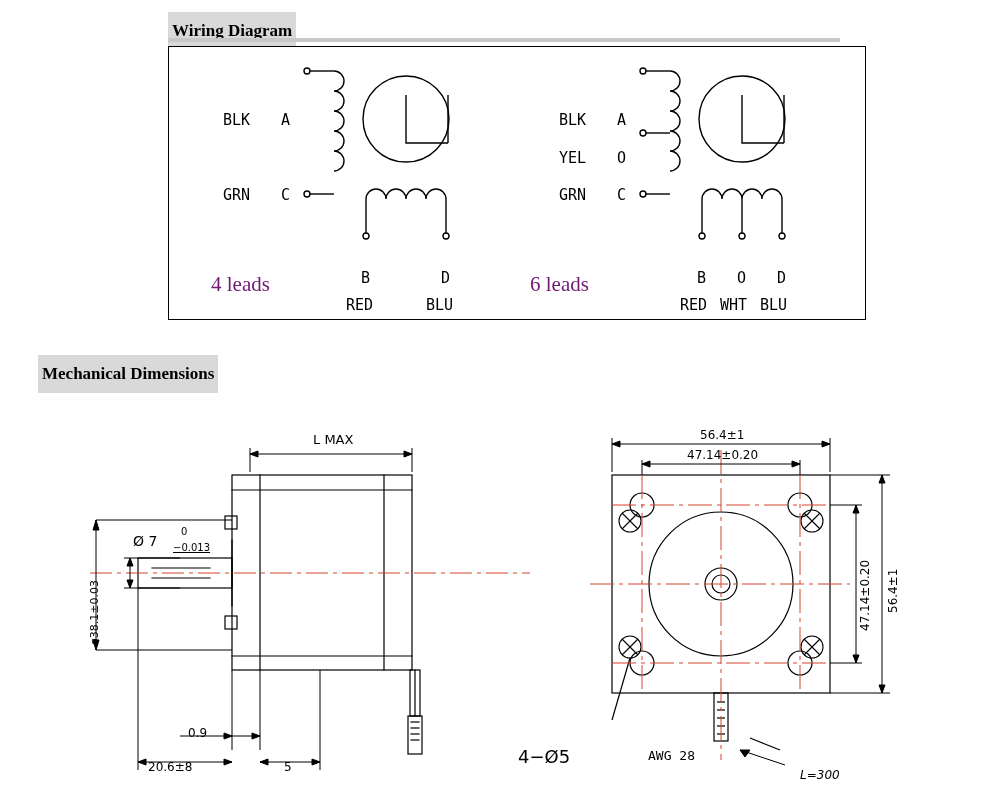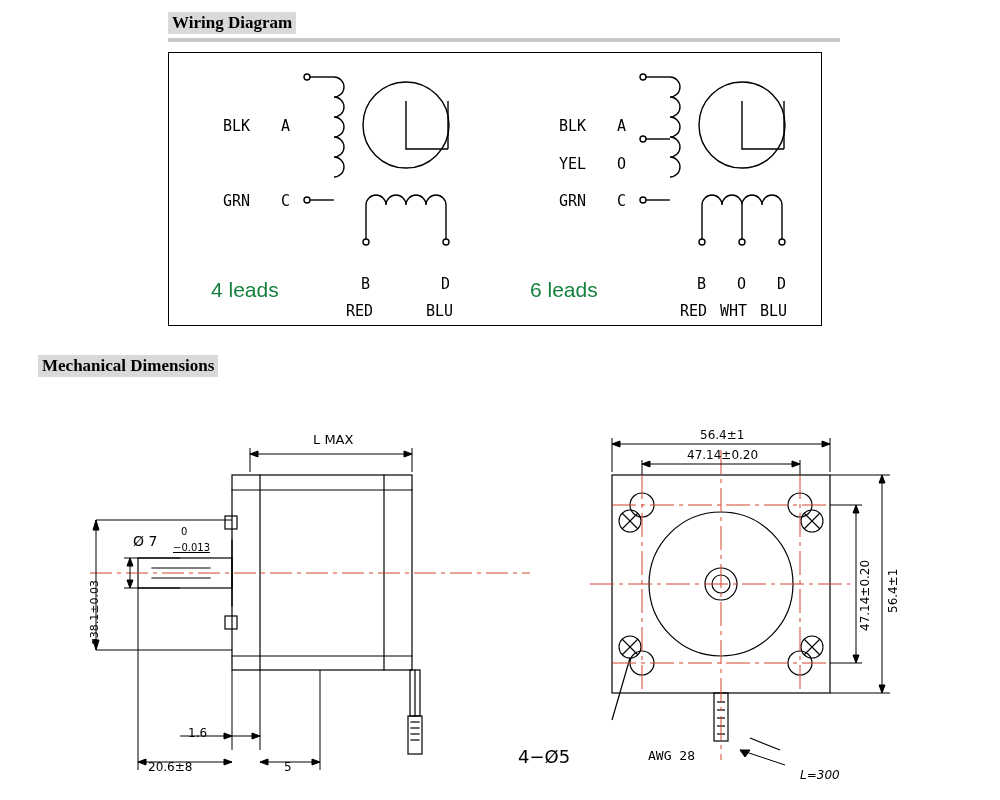--- a/index.html
+++ b/index.html
@@ -6,44 +6,44 @@
   body{
     width:1000px;height:800px;position:relative;background:#ffffff;
     font-family:"Liberation Sans", sans-serif;overflow:hidden;
   }
   .abs{position:absolute;}
 
   
   .sec-title{
     font-family:"Liberation Serif", serif;
     font-weight:bold;font-size:17px;color:#000;
-    background:#d9d9d9;padding:1px 4px;display:inline-block;
+    background:#d9d9d9;padding:9px 4px;display:inline-block;
     white-space:nowrap;
   }
   .rule{background:#c8c8c8;height:4px;}
 
   
   .wire-box{
     border:1.5px solid #000;background:#fff;
   }
   .lbl{font-family:"DejaVu Sans Mono", monospace;font-size:15px;color:#000;white-space:nowrap;}
-  .lead-title{font-family:Liberation Sans, sans-serif;font-size:21px;color:#15803d;}
+  .lead-title{font-family:Liberation Serif, serif;font-size:21px;color:#701a75;}
   .dim{font-family:"DejaVu Sans", sans-serif;font-size:11px;color:#000;white-space:nowrap;}
   .dim-sm{font-family:"DejaVu Sans", sans-serif;font-size:10px;color:#000;white-space:nowrap;}
   svg{display:block;overflow:visible;}
 </style>
 </head>
 <body>
 
 <div class="abs" style="left:168px;top:12px;">
   <span class="sec-title">Wiring Diagram</span>
 </div>
 <div class="abs rule" style="left:168px;top:38px;width:672px;"></div>
 
-<div class="abs wire-box" style="left:168px;top:52px;width:652px;height:272px;">
+<div class="abs wire-box" style="left:168px;top:46px;width:652px;height:272px;padding-left:44px;">
 
   <div class="abs lbl" style="left:54px;top:64px;">
     <span>BLK</span>
   </div>
   <div class="abs lbl" style="left:112px;top:64px;">
     <span>A</span>
   </div>
   <div class="abs lbl" style="left:54px;top:139px;">
     <span>GRN</span>
   </div>
@@ -208,21 +208,21 @@
 
 <div class="abs dim" style="left:313px;top:432px;font-size:13px;">L MAX</div>
 <div class="abs dim" style="left:133px;top:533px;font-size:14px;">Ø 7</div>
 <div class="abs dim-sm" style="left:181px;top:526px;">0</div>
 <div class="abs dim-sm" style="left:173px;top:542px;text-decoration:underline;">−0.013</div>
 
 <div class="abs dim" style="left:92px;top:545px;width:14px;height:100px;">
   <span style="display:inline-block;transform:rotate(-90deg) translate(-100px,-4px);transform-origin:0 0;white-space:nowrap;font-size:11px;">ø38.1±0.03</span>
 </div>
 
-<div class="abs dim" style="left:188px;top:726px;font-size:12px;">1.6</div>
+<div class="abs dim" style="left:188px;top:726px;font-size:12px;">0.9</div>
 <div class="abs dim" style="left:148px;top:760px;font-size:12px;">20.6±8</div>
 <div class="abs dim" style="left:284px;top:760px;font-size:12px;">5</div>
 
 <svg class="abs" style="left:590px;top:420px;" width="400" height="370" viewBox="0 0 400 370">
   <g fill="none" stroke="#000" stroke-width="1.2">
 
     <rect x="22" y="55" width="218" height="218"></rect>
 
     <circle cx="52" cy="85" r="12"></circle>
     <circle cx="210" cy="85" r="12"></circle>

